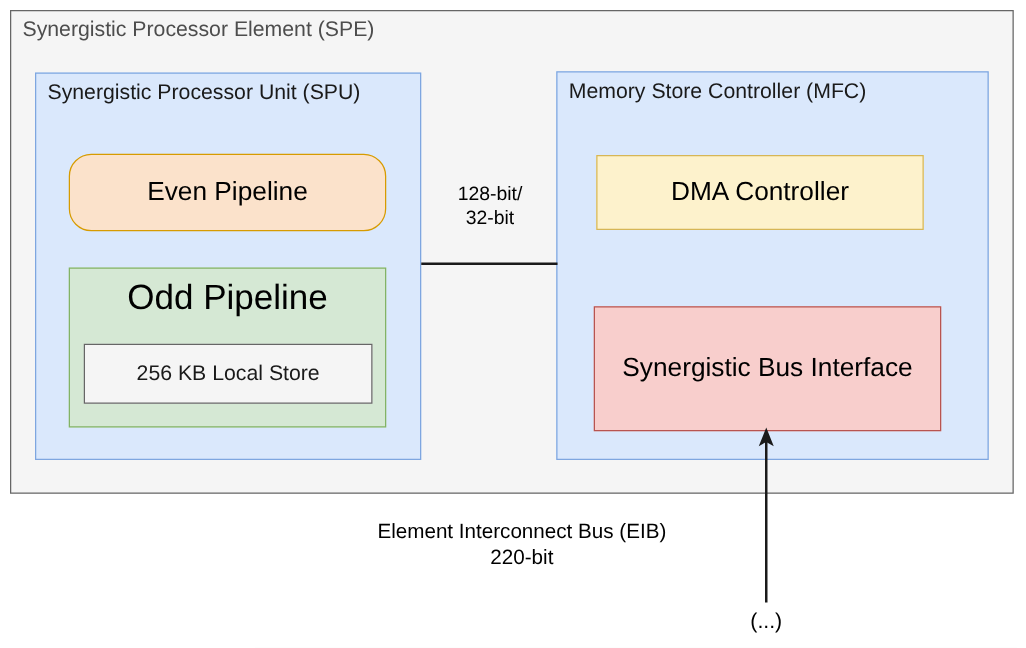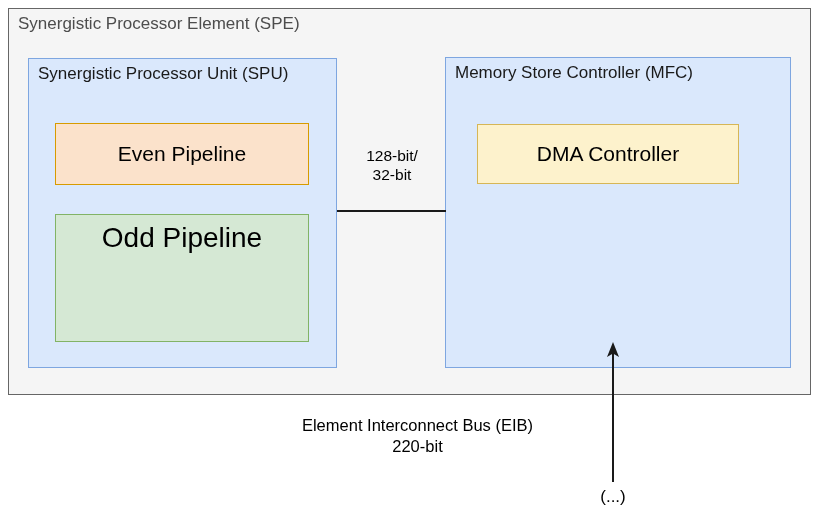--- a/index.html
+++ b/index.html
@@ -74,20 +74,21 @@
     color: #000000;
     line-height: 26px;
   }
   #even-pipeline {
     left: 55px;
     top: 123px;
     width: 254px;
     height: 62px;
     background: #fbe2cb;
     border-color: #d79b00;
+    border-radius: 18px;
   }
   #odd-pipeline {
     left: 55px;
     top: 214px;
     width: 254px;
     height: 128px;
     background: #d5e8d4;
     border-color: #82b366;
     display: block;
   }
@@ -196,24 +197,26 @@
   </div>
 
   <div class="box" id="mfc-box">
     <div class="container-label">Memory Store Controller (MFC)</div>
   </div>
 
   <div class="component" id="even-pipeline">Even Pipeline</div>
 
   <div class="component" id="odd-pipeline">
     <div id="odd-pipeline-label">Odd Pipeline</div>
+    <div id="local-store">256 KB Local Store</div>
   </div>
 
   <div class="component" id="dma-controller">DMA Controller</div>
 
+  <div class="component" id="sbi">Synergistic Bus Interface</div>
 
   <div id="spu-mfc-connector"></div>
 
   <div id="spu-mfc-label">
     <div>128-bit/</div>
     <div>32-bit</div>
   </div>
 
   <svg id="eib-arrow" width="34" height="142" viewBox="0 0 34 142">
     <line x1="17" y1="142" x2="17" y2="12" stroke="#1a1a1a" stroke-width="2"></line>

